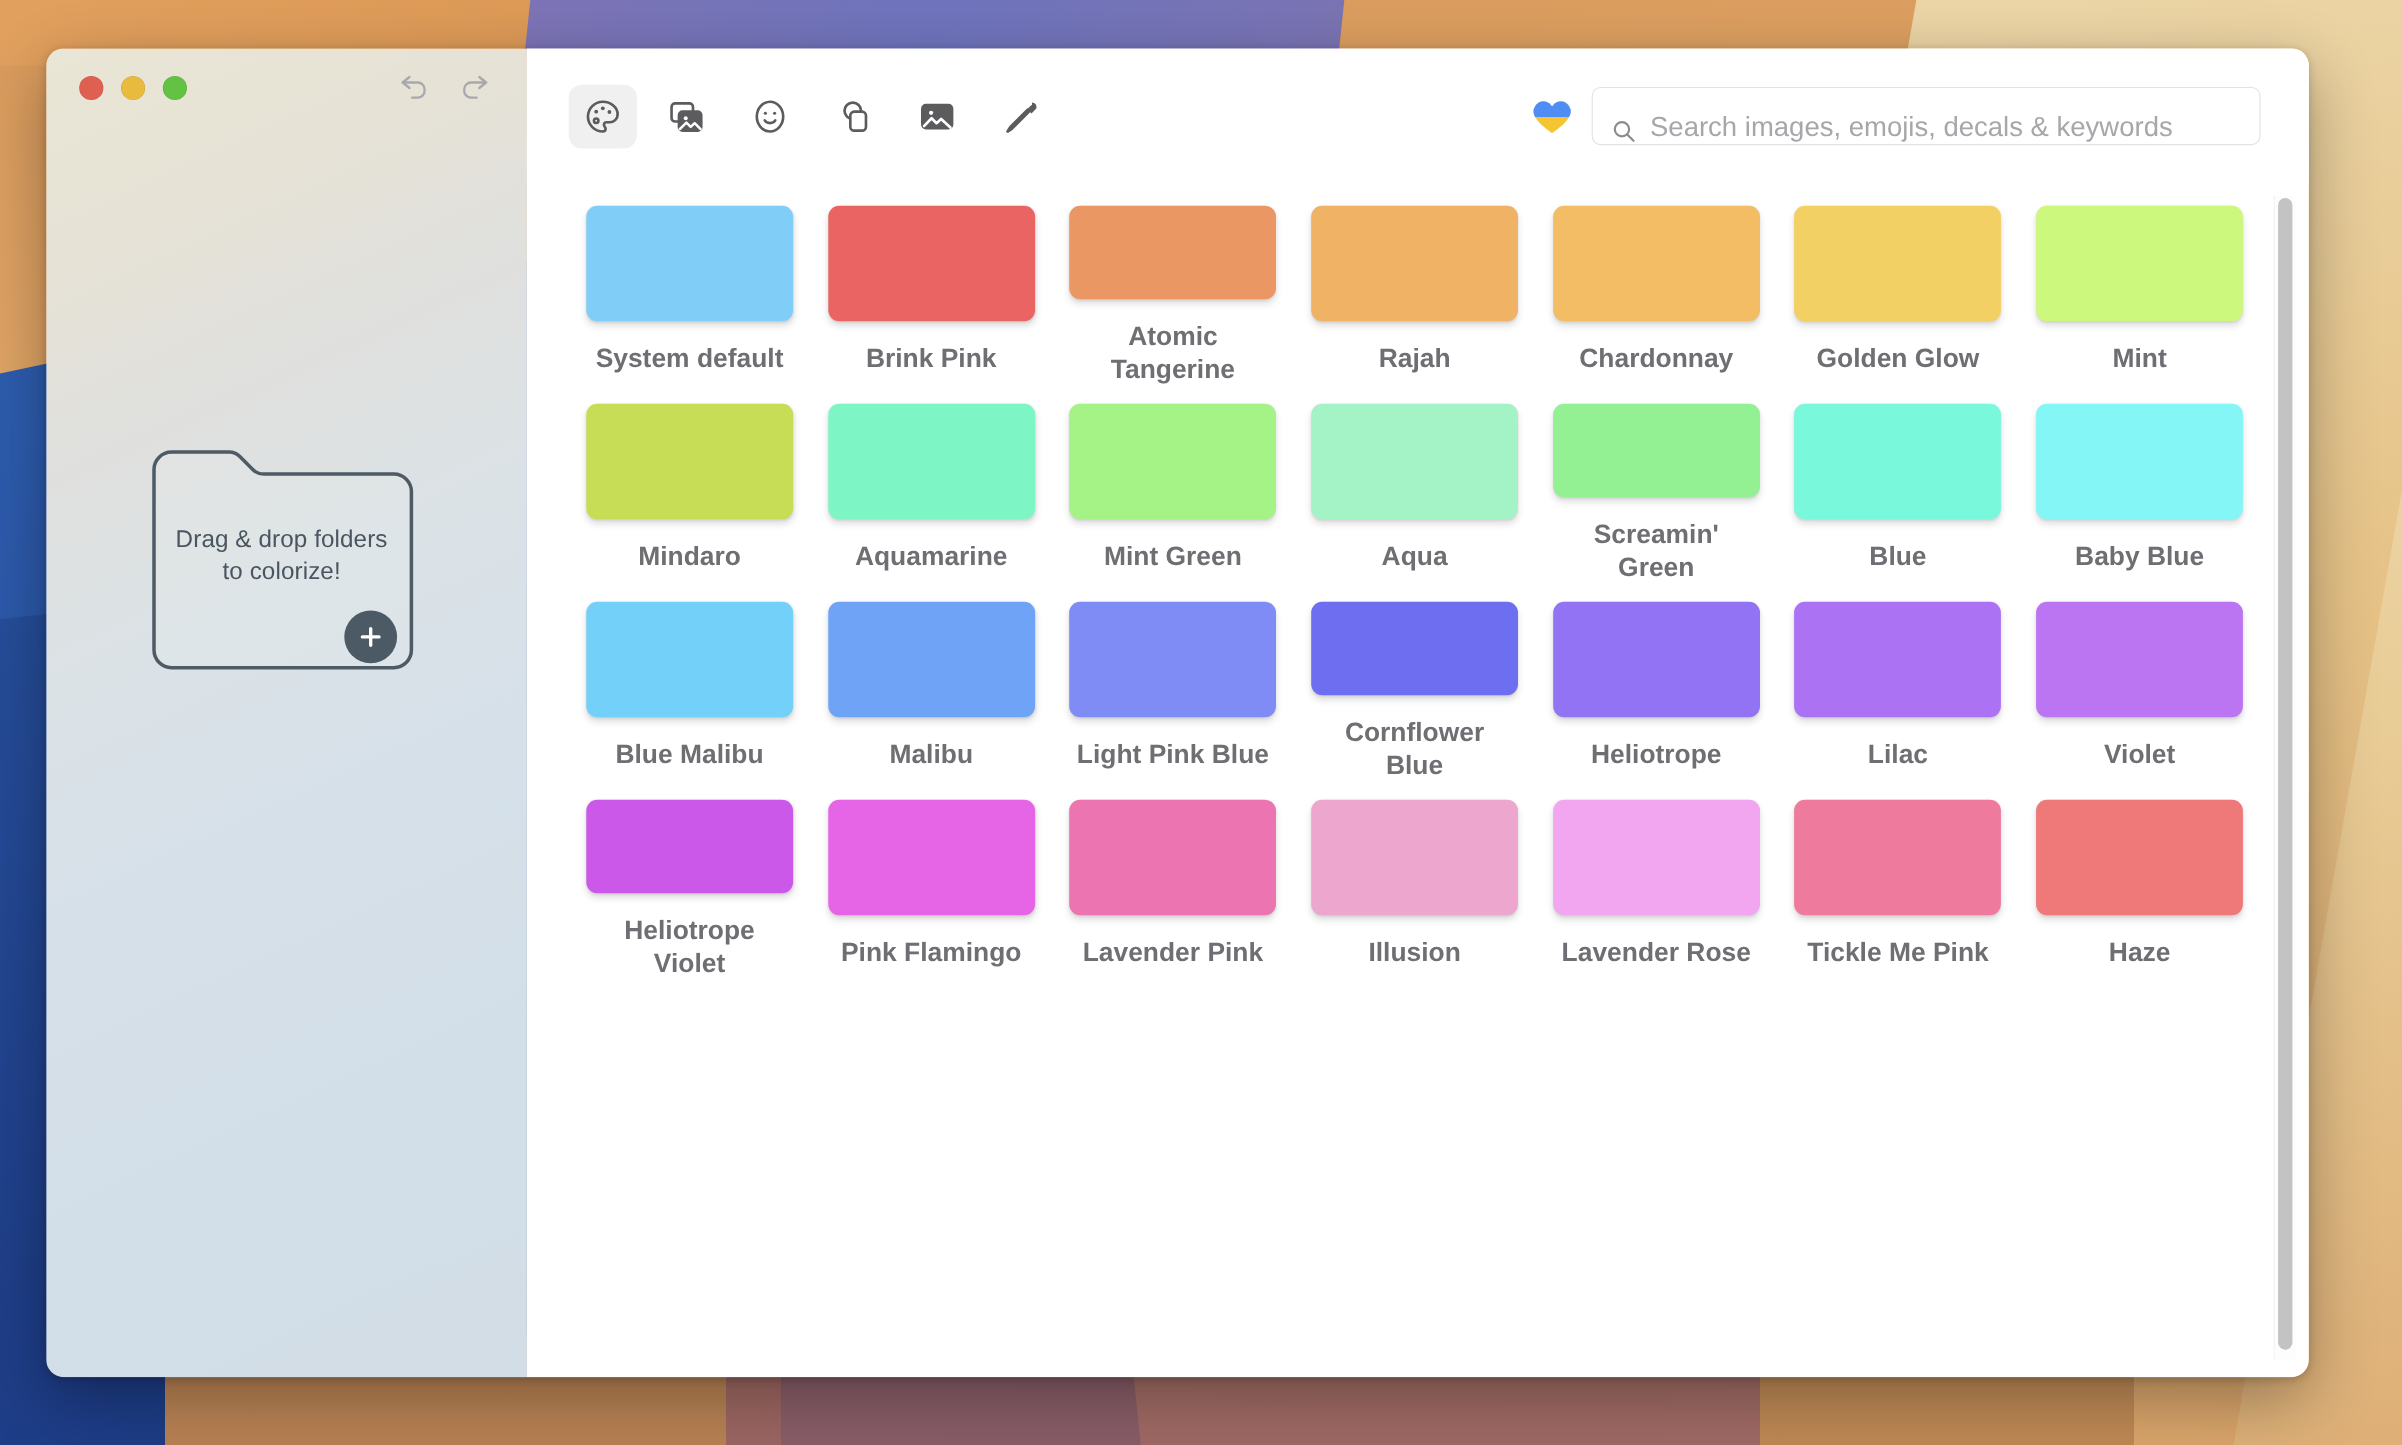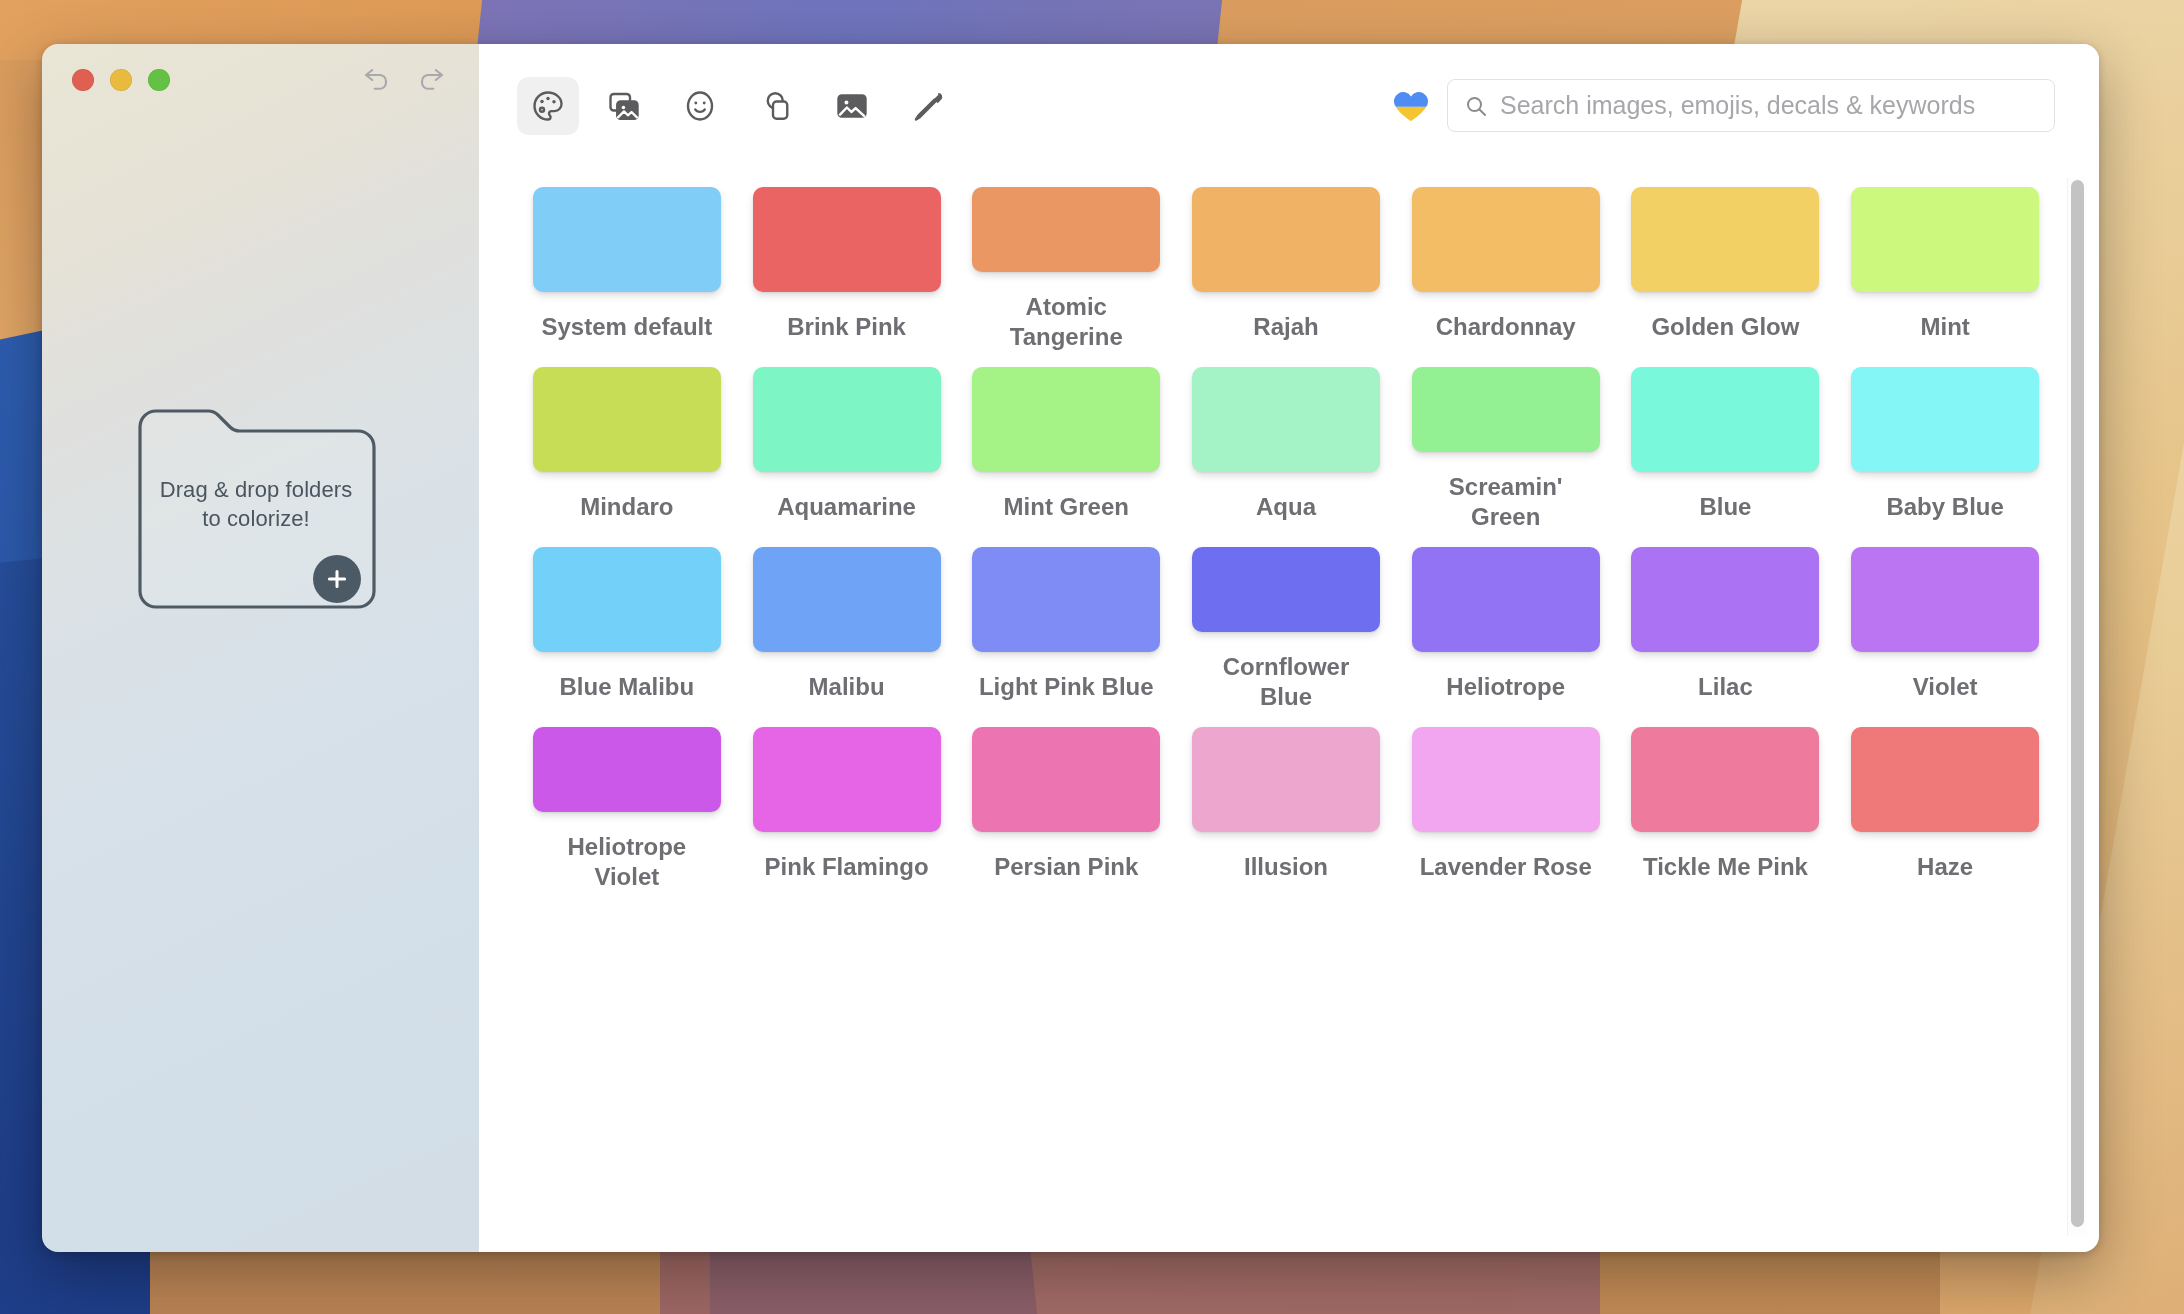--- a/index.html
+++ b/index.html
@@ -185,21 +185,21 @@
     display: flex;
     align-items: center;
     gap: 16px;
   }
   .flag-heart { width: 40px; height: 40px; display:block; }
   .searchbox {
     width: 608px; height: 53px;
     border-radius: 8px;
     border: 1px solid #e2e2e4;
     background: #ffffff;
-    display: flex; align-items: center;
+    display: flex; align-items: flex-end;
     padding: 0 16px;
     gap: 12px;
   }
   .searchbox svg { width: 24px; height: 24px; color: #8c8c90; flex: 0 0 auto; }
   .searchbox input {
     border: none; outline: none;
     font-size: 25px;
     font-family: "Liberation Sans", sans-serif;
     color: #2b2b2b;
     width: 100%;
@@ -481,21 +481,21 @@
             <div class="cell">
               <div class="swatch" style="background: rgb(204, 88, 234);"></div>
               <div class="cell-label">Heliotrope Violet</div>
             </div>
             <div class="cell">
               <div class="swatch" style="background: rgb(230, 101, 230);"></div>
               <div class="cell-label">Pink Flamingo</div>
             </div>
             <div class="cell">
               <div class="swatch" style="background: rgb(236, 116, 176);"></div>
-              <div class="cell-label">Persian Pink</div>
+              <div class="cell-label">Lavender Pink</div>
             </div>
             <div class="cell">
               <div class="swatch" style="background: rgb(237, 166, 206);"></div>
               <div class="cell-label">Illusion</div>
             </div>
             <div class="cell">
               <div class="swatch" style="background: rgb(243, 166, 240);"></div>
               <div class="cell-label">Lavender Rose</div>
             </div>
             <div class="cell">

